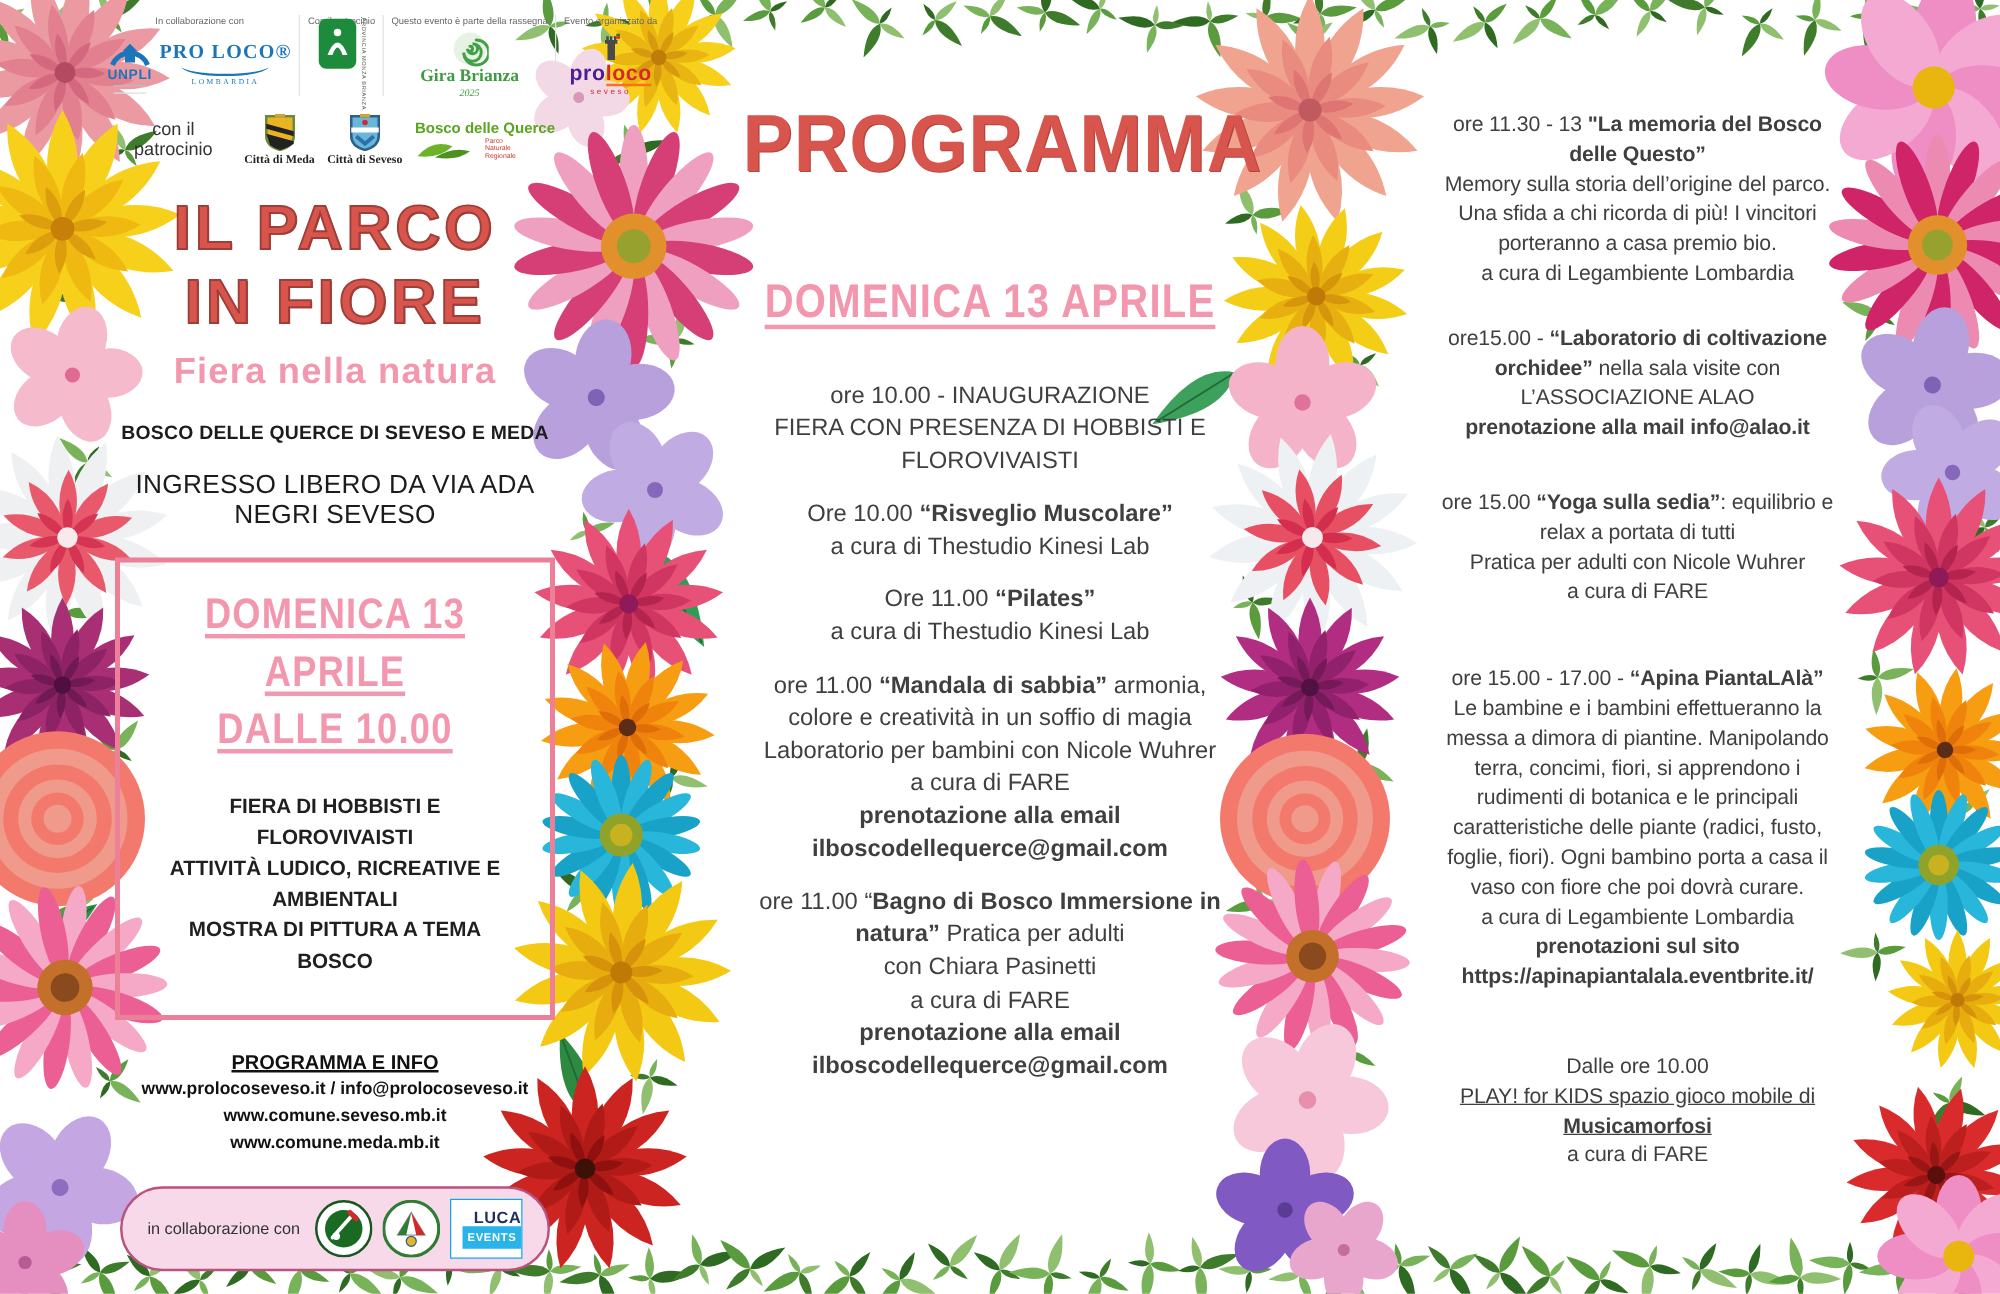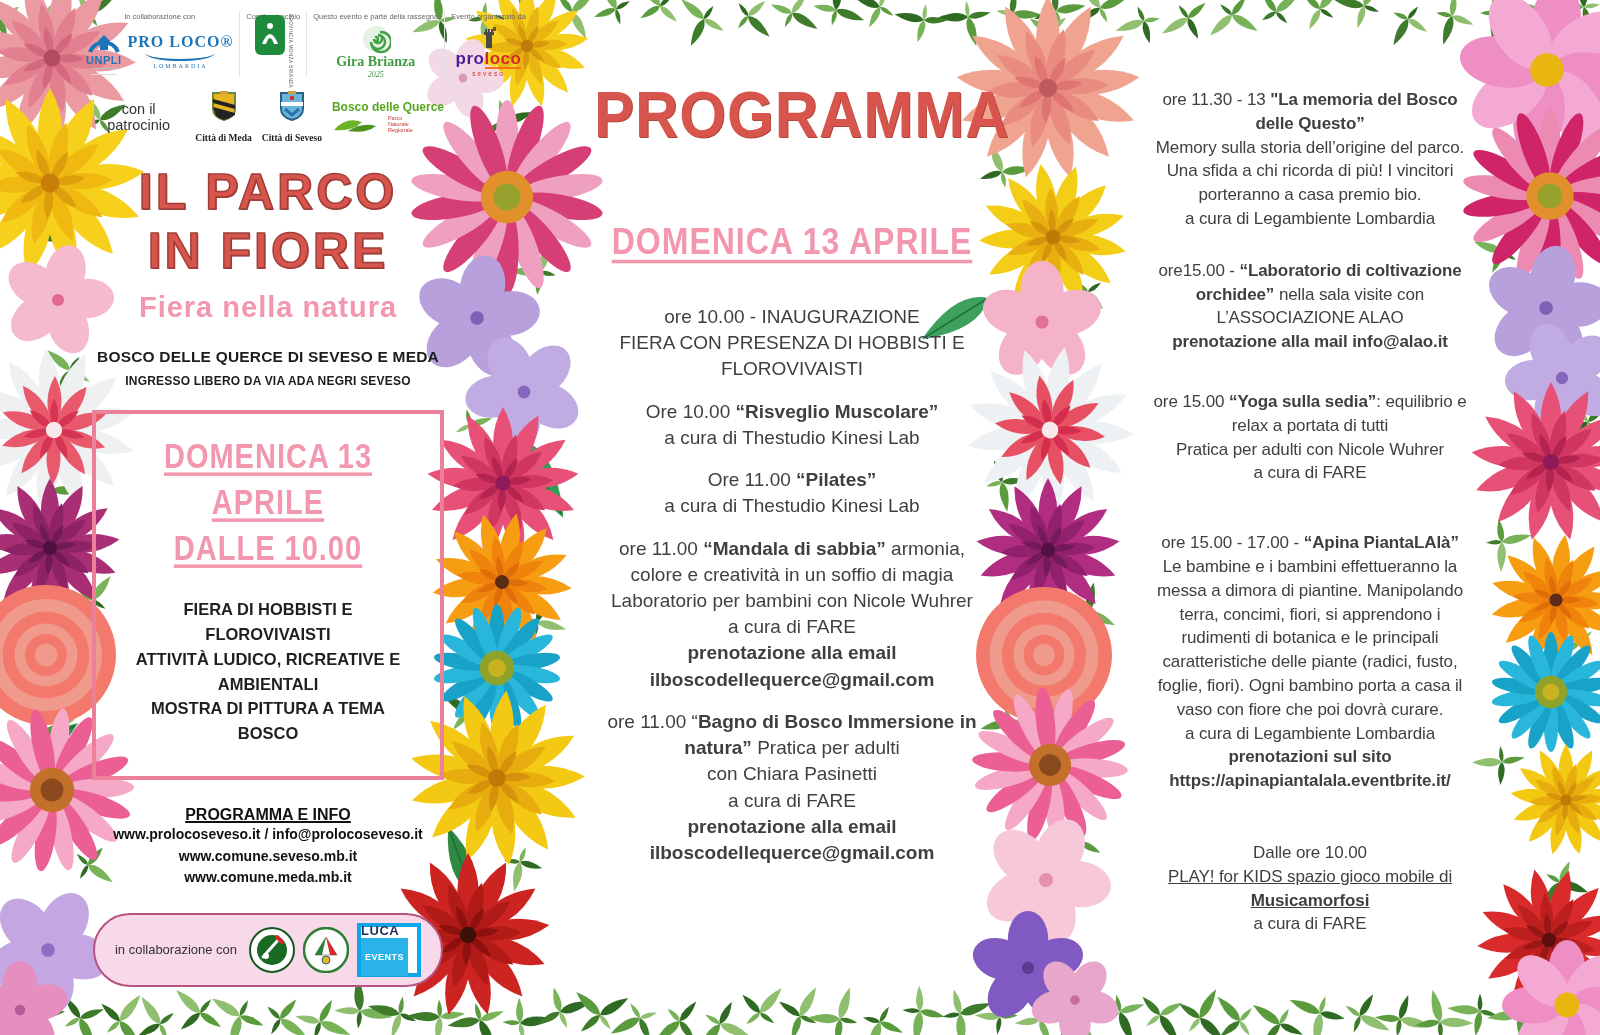--- a/index.html
+++ b/index.html
@@ -33,49 +33,49 @@
   .spiral-year{font-family:"Liberation Serif",serif;font-style:italic;font-size:8px;color:#3f9a43}
   .orgbox{display:flex;flex-direction:column;align-items:center}
   .org-line{display:flex;align-items:baseline;line-height:1}
   .org-pro{font-size:17px;font-weight:800;color:#4c1d95;letter-spacing:.5px}
   .org-loco{font-size:17px;font-weight:800;color:#d62828;letter-spacing:.5px;border-bottom:2px solid #f97316}
   .org-city{font-size:6.5px;color:#d62828;letter-spacing:2px;margin-top:1px}
 
   .patro-row{display:flex;align-items:center;justify-content:center;gap:10px;margin-top:14px}
   .patro-label{font-size:14.5px;color:#333}
   .crest{display:flex;flex-direction:column;align-items:center}
-  .crest-name{font-family:"Liberation Serif",serif;font-size:9.5px;font-weight:700;color:#222;margin-top:12px;white-space:nowrap}
+  .crest-name{font-family:"Liberation Serif",serif;font-size:9.5px;font-weight:700;color:#222;margin-top:2px;white-space:nowrap}
   .bosco-logo{display:flex;flex-direction:column;align-items:flex-start}
   .bosco-name{font-size:12px;font-weight:700;color:#5aa51e;white-space:nowrap}
   .bosco-low{display:flex;align-items:center;gap:4px}
   .bosco-sub{font-size:5.5px;color:#c03a2b;line-height:1.15;text-align:left}
 
   .big-title{margin-top:20px;font-size:50px;font-weight:800;letter-spacing:3px;line-height:1.18;
     color:var(--title-red,#d8554d);-webkit-text-stroke:1.5px #9e3e38;
     text-shadow:1px 1px 0 #9e3e38;}
   .subtitle{margin-top:10px;font-size:29px;font-weight:800;color:var(--heading-pink,#f297ae);letter-spacing:1px}
   .venue{margin-top:24px;font-size:15.5px;font-weight:700;color:#1c1c1c;letter-spacing:.2px}
-  .entrance{margin-top:8px;font-size:12px;font-weight:700;color:#1c1c1c;letter-spacing:.2px}
+  .entrance{margin-top:20px;font-size:21px;font-weight:400;color:#1c1c1c;letter-spacing:.2px}
 
   .pink-box{margin-top:22px;border:4px solid var(--box-border-pink,#ec8099);padding:30px 10px 30px}
   .pink-box-heading{font-size:29px;line-height:1.35;font-weight:800;color:var(--heading-pink,#ee8ca4);
     letter-spacing:1px;transform:scaleY(1.18);text-decoration:underline;text-decoration-thickness:3px;text-underline-offset:4px}
   .pink-box-body{margin-top:36px;font-size:16.5px;font-weight:700;color:#1f1f1f;line-height:1.5}
 
   .prog-info{margin-top:26px}
   .prog-info-heading{font-size:16px;font-weight:700;color:#111;text-decoration:underline;text-decoration-thickness:2px}
   .prog-info-line{font-size:14px;font-weight:700;color:#111;line-height:1.55}
 
   .collab-pill{margin-top:24px;display:inline-flex;align-items:center;gap:12px;background:var(--pill-pink,#f8d9e9);
     border:2px solid #b8527e;border-radius:44px;padding:8px 20px}
   .pill-label{font-size:13px;color:#333;white-space:nowrap}
   .pill-logos{display:flex;align-items:center;gap:8px}
-  .luca-box{background:#fff;border:4px solid #0ea5e9;width:56px;height:46px;display:flex;flex-direction:column;align-items:flex-start;justify-content:center}
+  .luca-box{background:#fff;border:1px solid #0ea5e9;width:56px;height:46px;display:flex;flex-direction:column;align-items:flex-end;justify-content:center}
   .luca-top{font-size:13px;font-weight:800;color:#1c2f5e;letter-spacing:.5px}
-  .luca-bottom{font-size:9px;font-weight:800;color:#fff;background:var(--luca-cyan,#2ab3e8);padding:14px 4px;letter-spacing:.5px}
+  .luca-bottom{font-size:9px;font-weight:800;color:#fff;background:var(--luca-cyan,#2ab3e8);padding:4px 4px;letter-spacing:.5px}
 
   
   .panel-center{left:594px;top:80px;width:396px}
   .prog-title{font-size:60px;font-weight:800;color:var(--title-red,#dc5a4e);letter-spacing:1px;transform:scaleY(1.08);
     text-shadow:1px 1px 0 #b2453c}
   .center-heading{margin-top:74px;font-size:32px;font-weight:800;color:var(--heading-pink,#f2a0b5);letter-spacing:1px;
     transform:scaleY(1.18);text-decoration:underline;text-decoration-thickness:3px;text-underline-offset:5px}
   .center-blocks{margin-top:44px;display:flex;flex-direction:column;gap:16px;font-size:19px;line-height:1.38;color:#3f3f3f}
 
   

